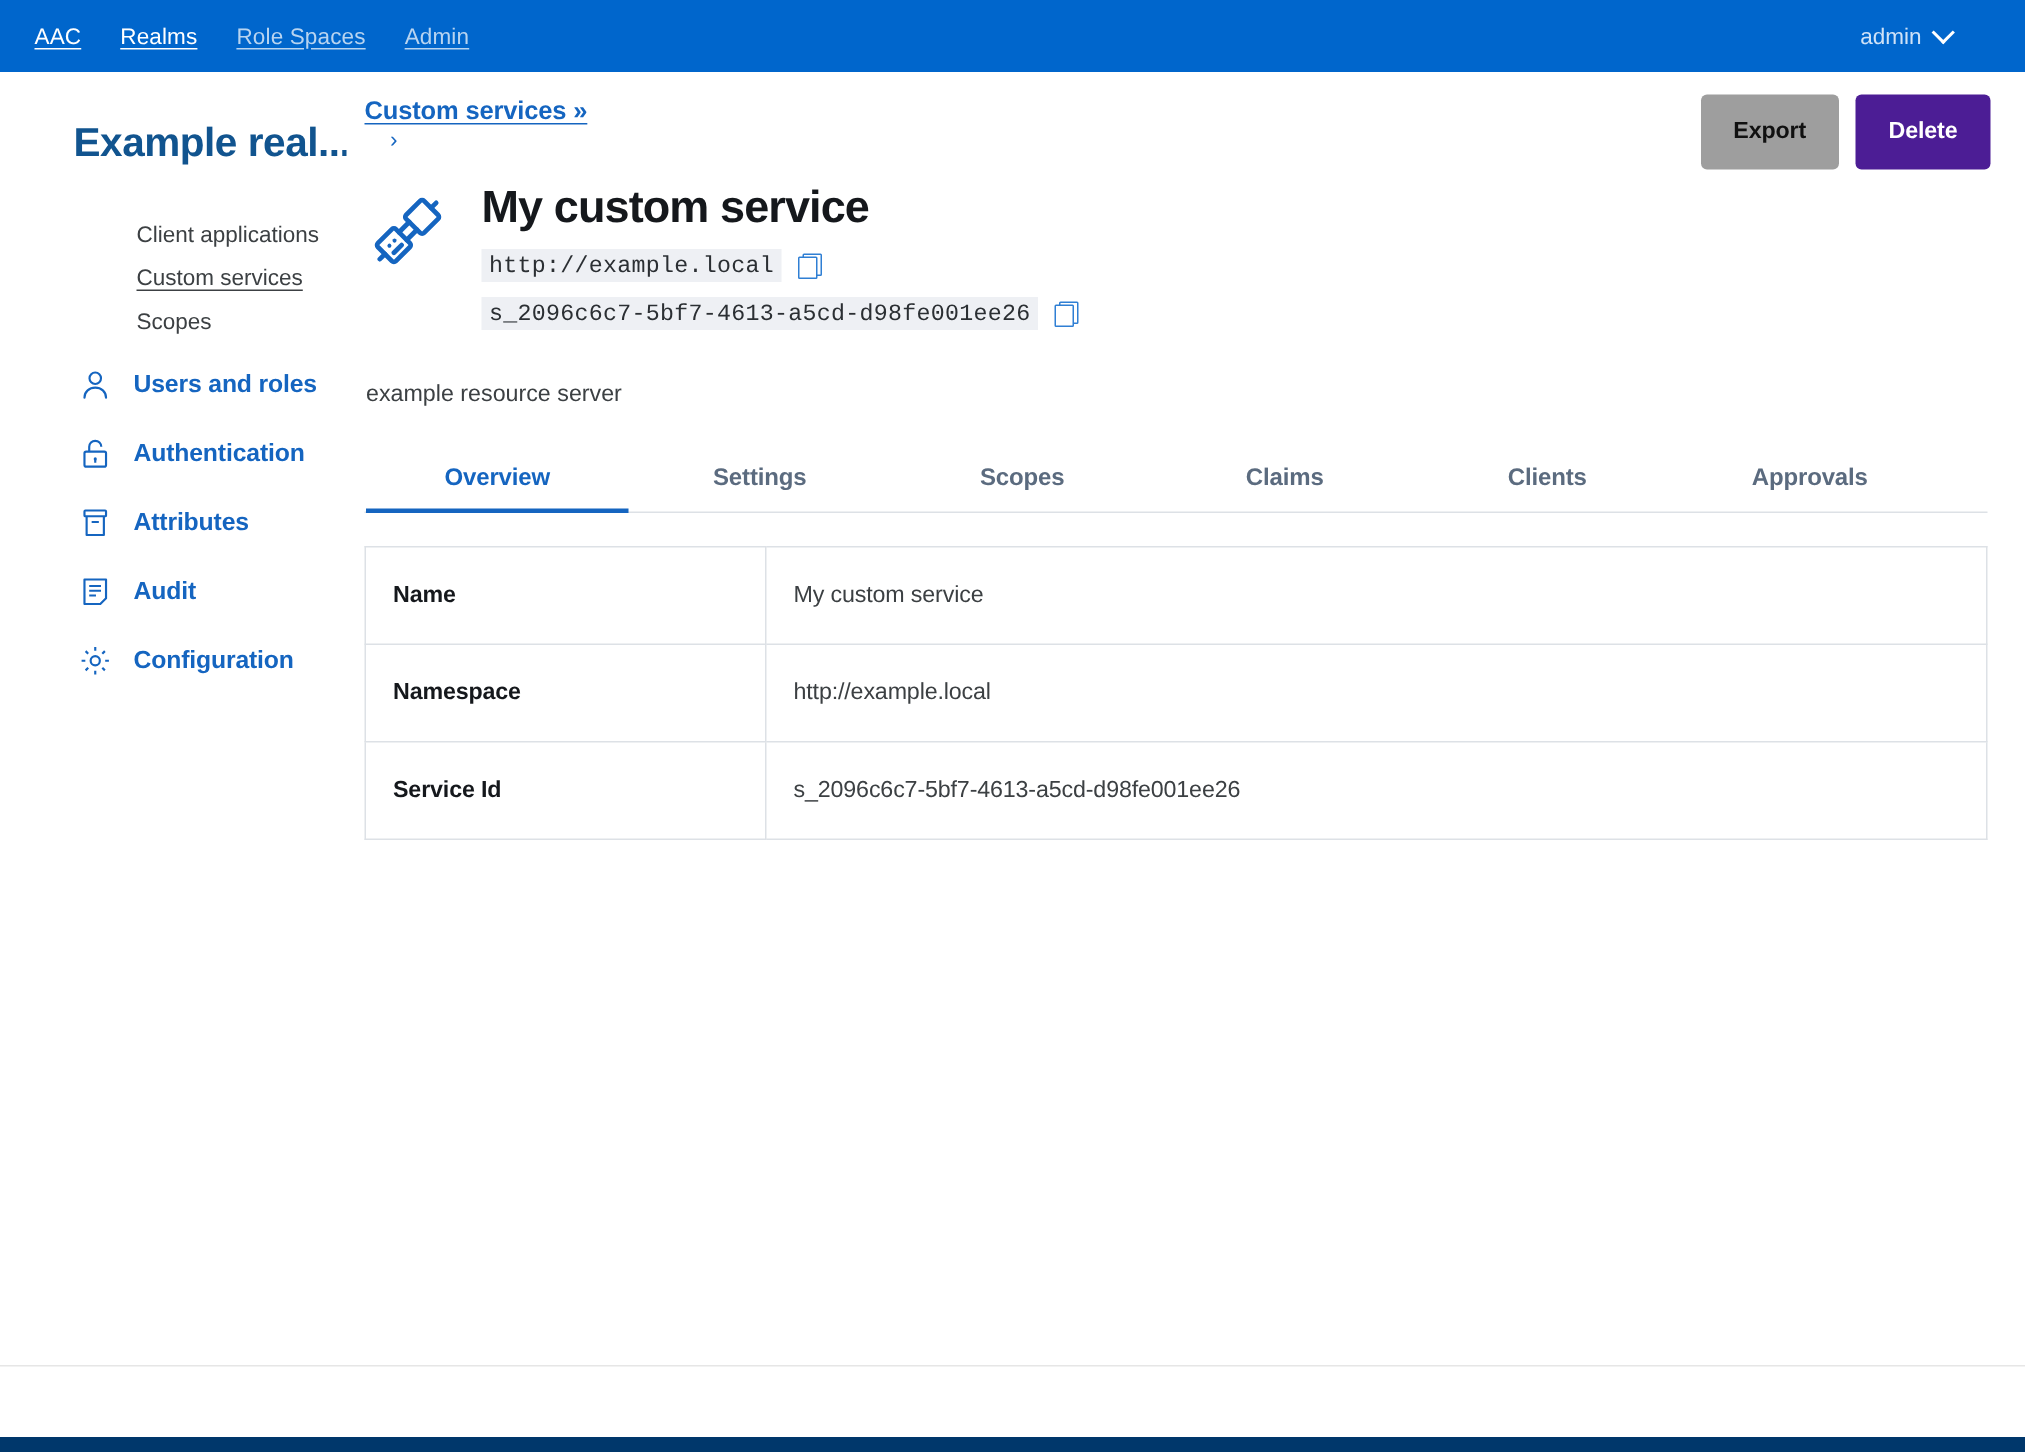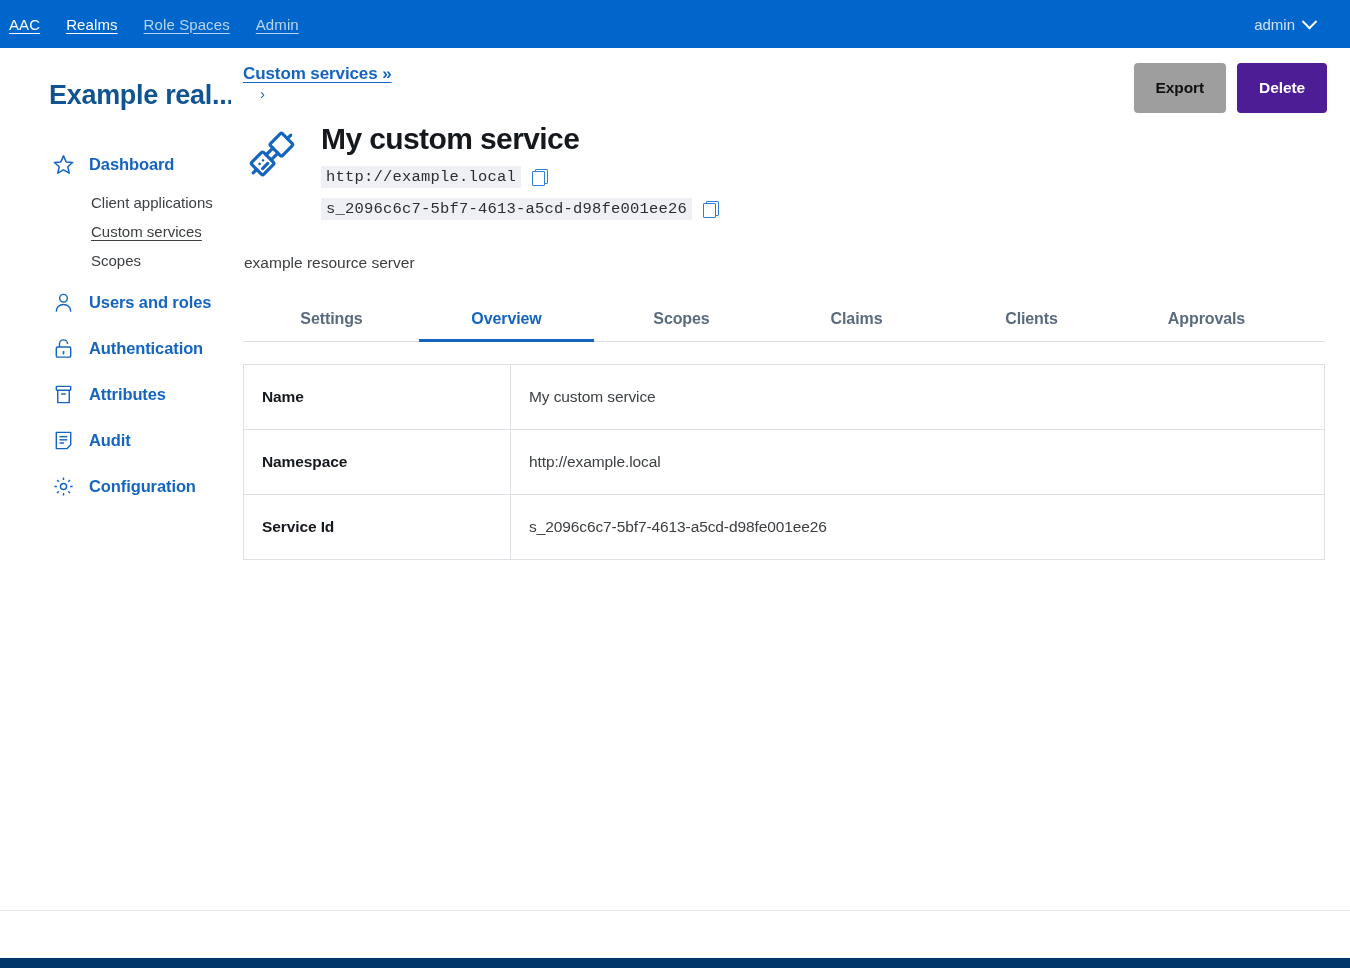--- a/index.html
+++ b/index.html
@@ -15,21 +15,21 @@
 
   
   .topnav {
     position: absolute;
     top: 0; left: 0;
     width: 1350px;
     height: 48px;
     background: #0066cc;
     display: flex;
     align-items: center;
-    padding: 0 9px;
+    padding: 0 23px;
   }
   .topnav-left { display: flex; align-items: center; gap: 26px; }
   .nav-link {
     font-size: 15px;
     color: #ffffff;
     text-decoration: underline;
     text-underline-offset: 3px;
     letter-spacing: .1px;
     cursor: pointer;
     white-space: nowrap;
@@ -298,28 +298,20 @@
     <span class="admin-label">admin</span>
     <span class="chev-down"></span>
   </div>
 </div>
 
 <div class="sidebar">
   <div class="realm-title">Example real...</div>
 
   <div class="nav-list">
 
-    <div class="nav-item">
-      <span class="ico">
-        <svg width="23" height="23" viewBox="0 0 24 24" fill="none" stroke="#1565c0" stroke-width="1.6" stroke-linejoin="round">
-          <polygon points="12,3 14.8,9.3 21.5,9.9 16.5,14.4 18,21 12,17.6 6,21 7.5,14.4 2.5,9.9 9.2,9.3"></polygon>
-        </svg>
-      </span>
-      <span class="lbl">Dashboard</span>
-    </div>
 
 
     <div class="sub-list">
       <div class="sub-item">
         <span>Client applications</span>
       </div>
       <div class="sub-item active">
         <span>Custom services</span>
       </div>
       <div class="sub-item">
@@ -416,25 +408,25 @@
       <div class="code-row">
         <span class="code-chip">s_2096c6c7-5bf7-4613-a5cd-d98fe001ee26</span>
         <span class="copy-btn"></span>
       </div>
     </div>
   </div>
 
   <div class="subdesc">example resource server</div>
 
   <div class="tabs">
+    <div class="tab active">
+      <span>Overview</span>
+    </div>
     <div class="tab">
       <span>Settings</span>
-    </div>
-    <div class="tab active">
-      <span>Overview</span>
     </div>
     <div class="tab">
       <span>Scopes</span>
     </div>
     <div class="tab">
       <span>Claims</span>
     </div>
     <div class="tab">
       <span>Clients</span>
     </div>

